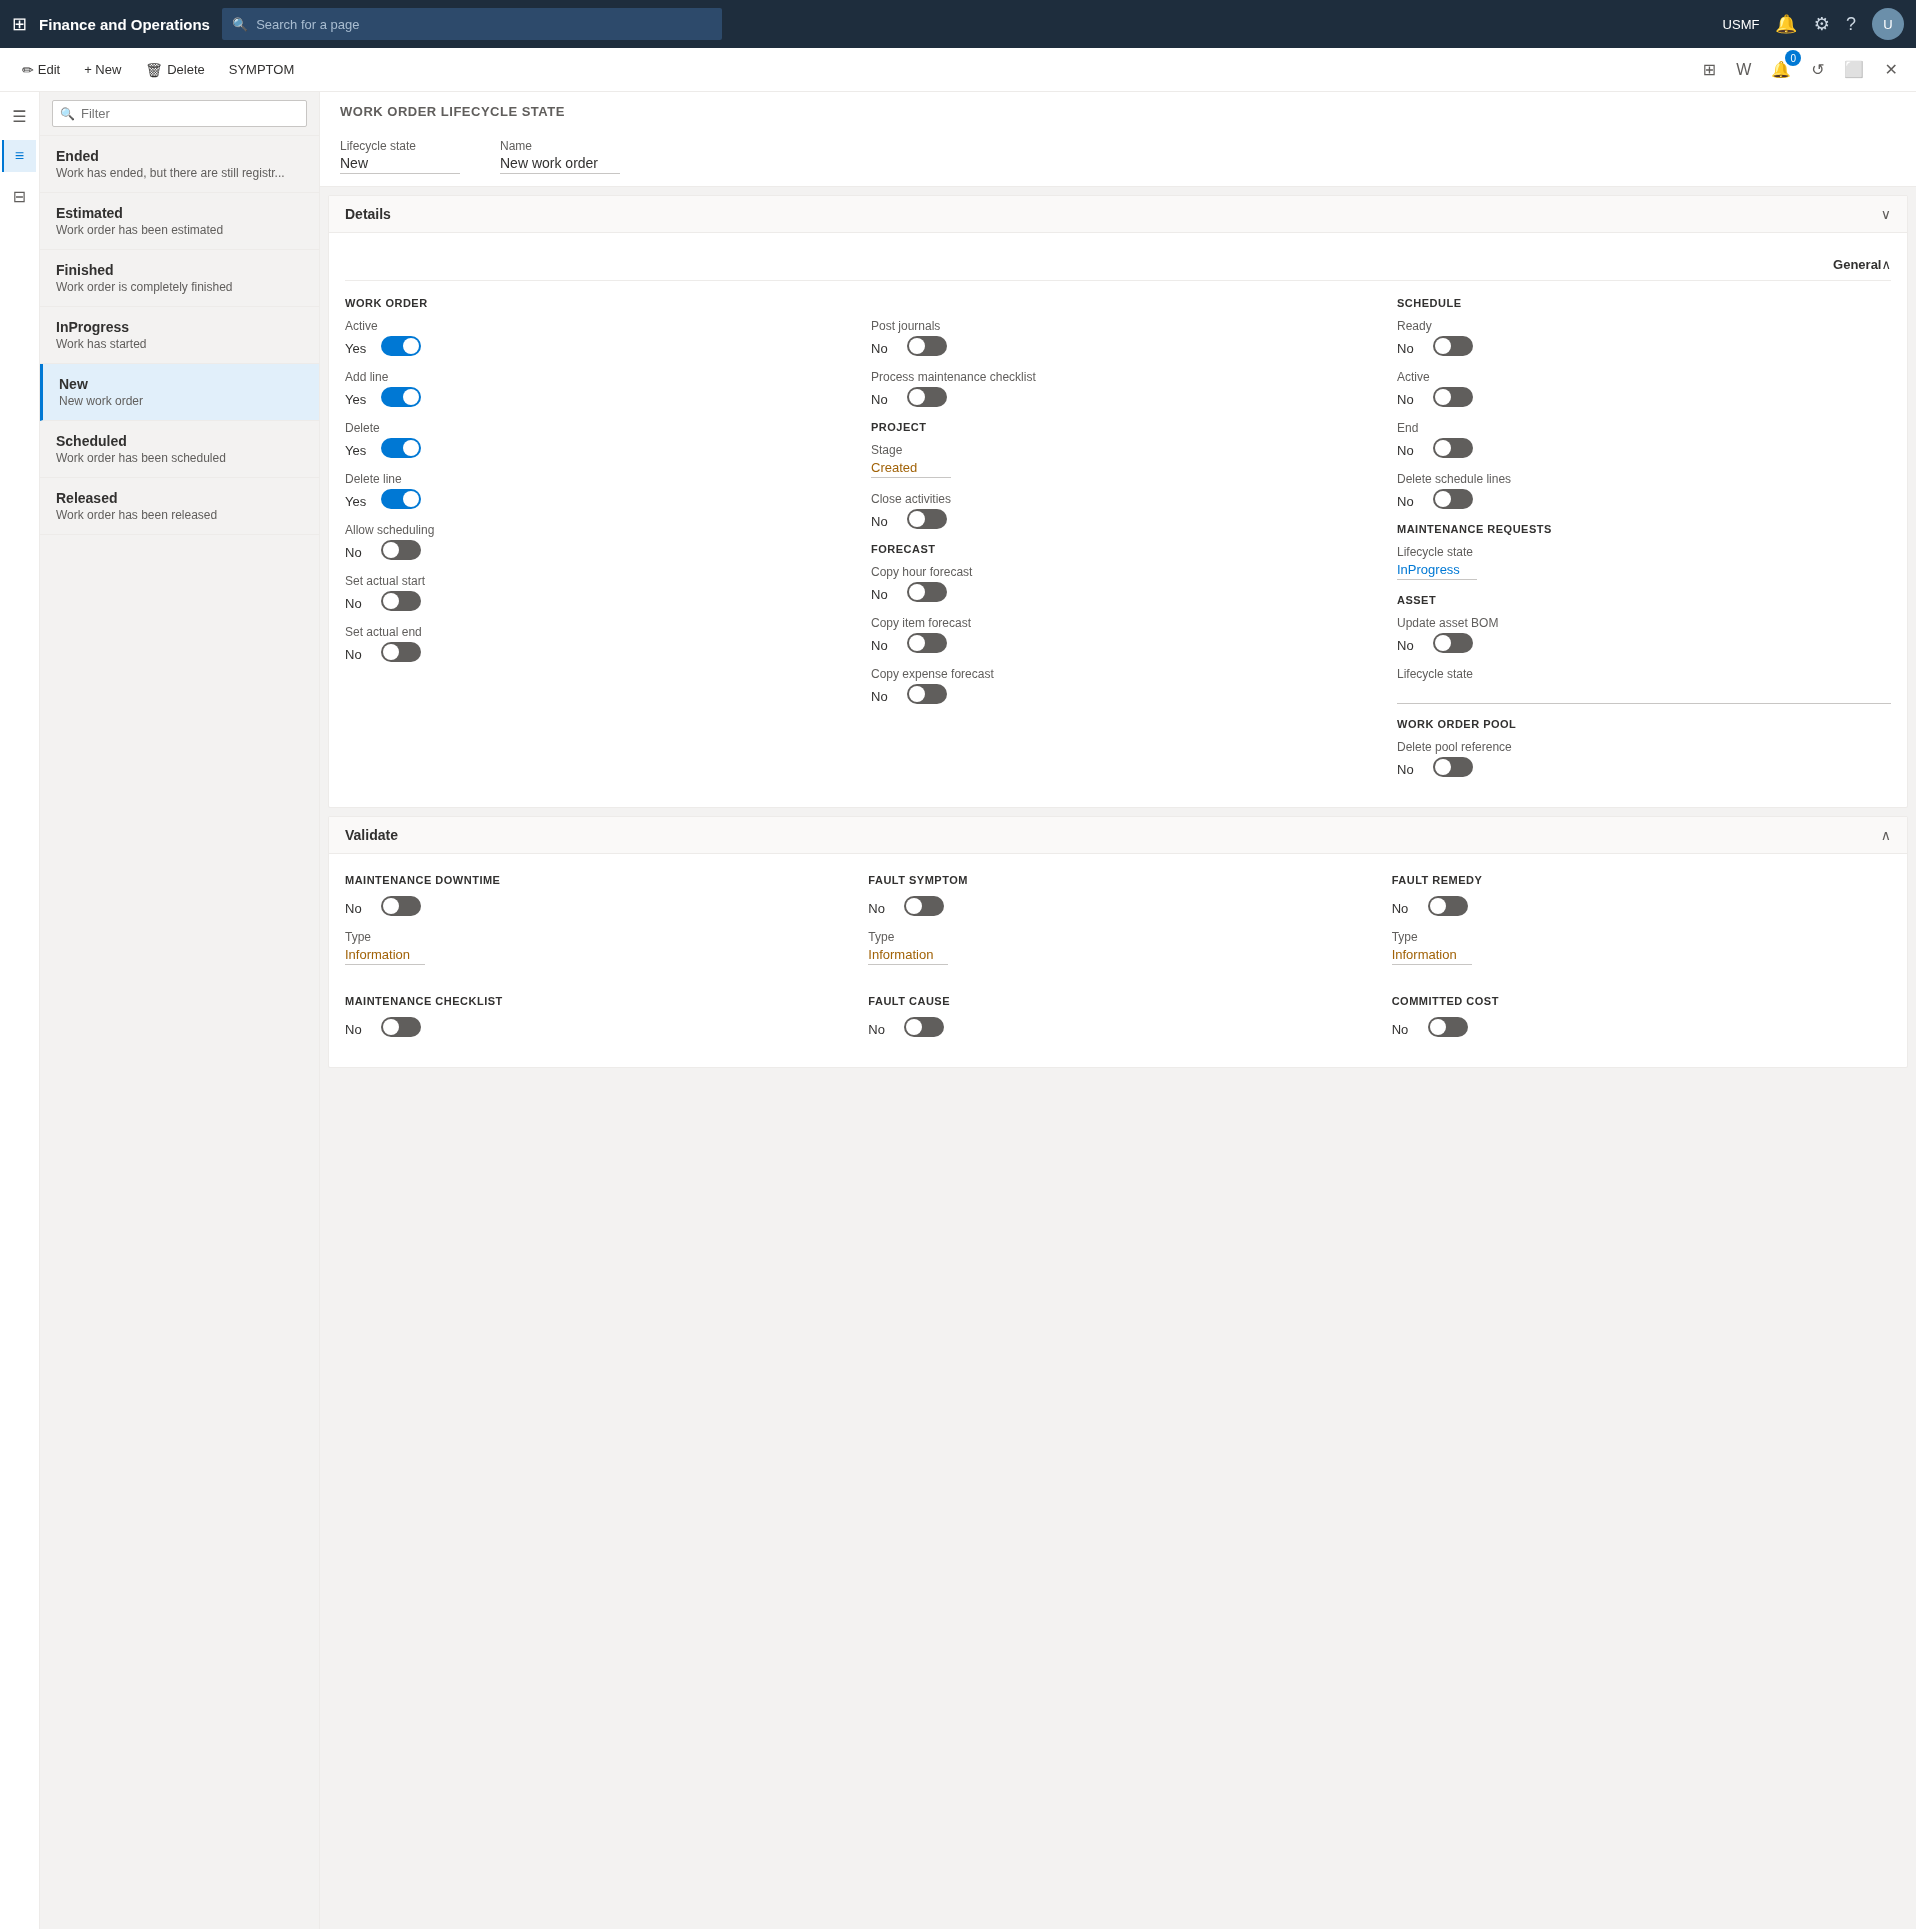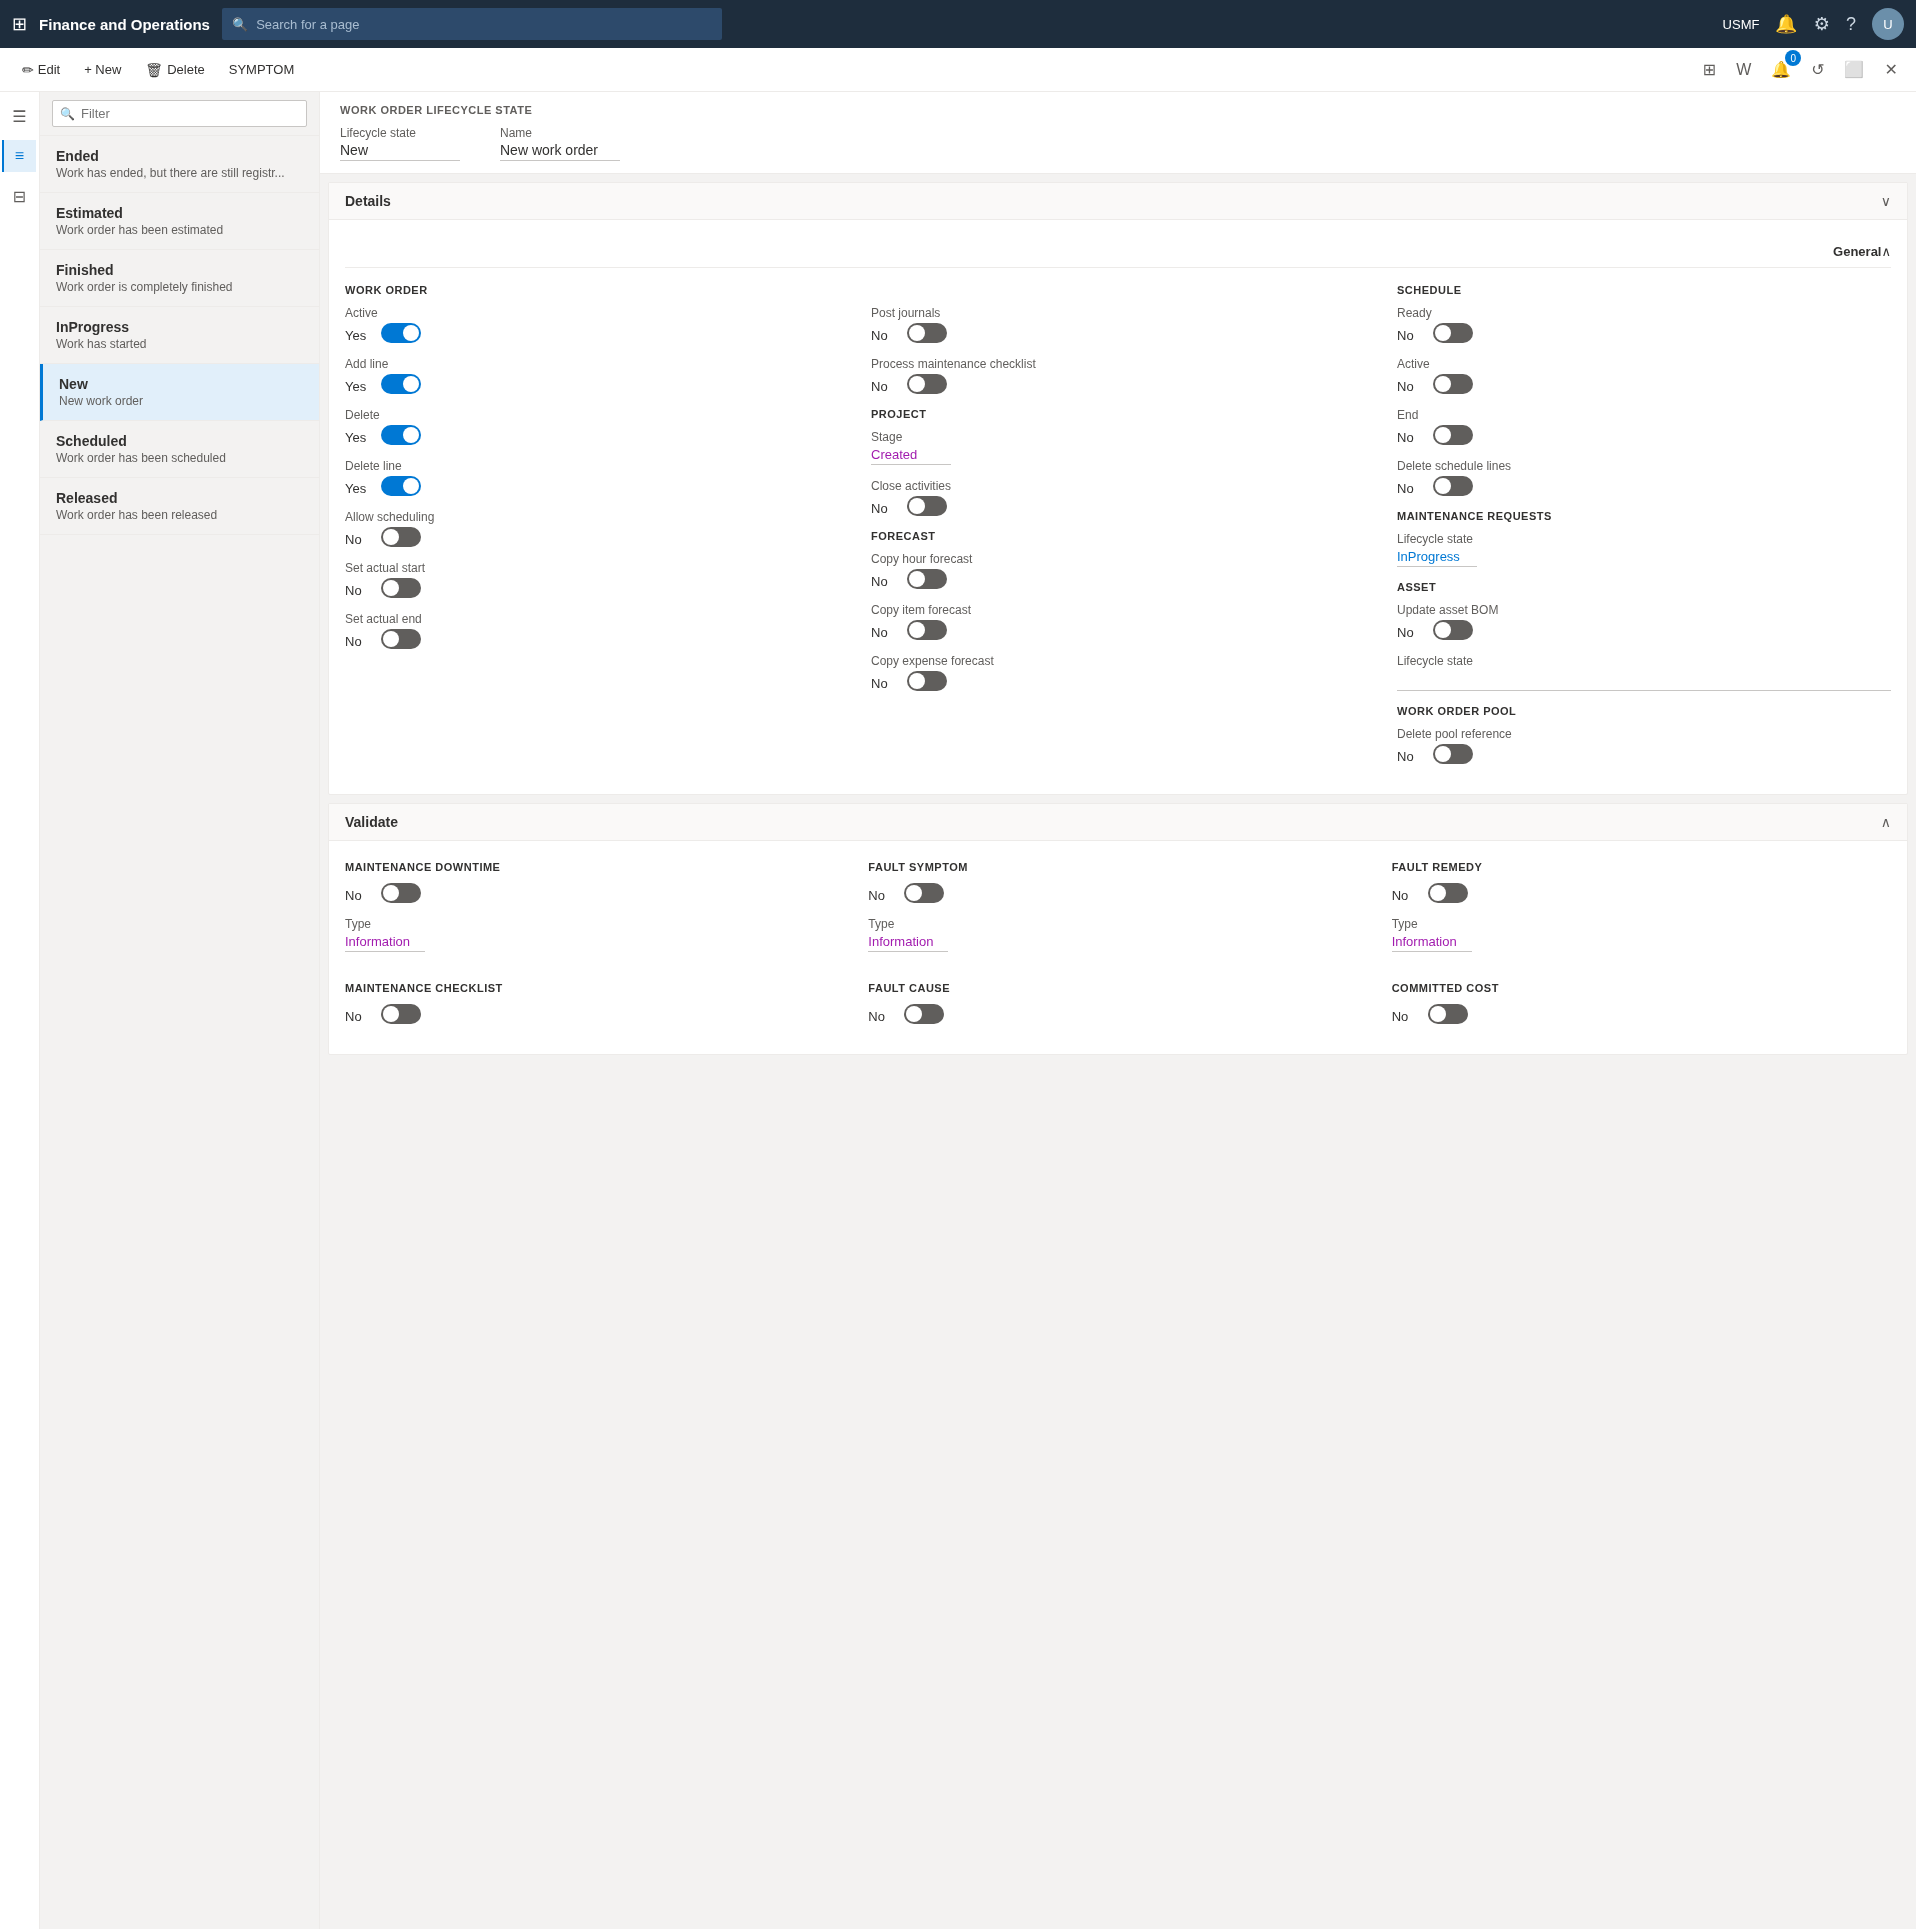--- a/index.html
+++ b/index.html
@@ -92,21 +92,21 @@
     
     .content { flex: 1; overflow-y: auto; padding: 0; background: #f3f2f1; display: flex; flex-direction: column; }
 
     
     .content-header {
       background: #fff;
       padding: 12px 20px;
       border-bottom: 1px solid #edebe9;
       margin: 0;
     }
-    .content-header-label { font-size: 11px; color: #605e5c; font-weight: 600; text-transform: uppercase; letter-spacing: 0.5px; margin-bottom: 10px; }
+    .content-header-label { font-size: 13px; color: #605e5c; font-weight: 600; text-transform: uppercase; letter-spacing: 0.5px; margin-bottom: 20px; }
     .content-header-fields { display: flex; gap: 40px; }
     .field-group label { font-size: 12px; color: #605e5c; display: block; margin-bottom: 2px; }
     .field-group .value { font-size: 14px; color: #323130; border-bottom: 1px solid #c8c6c4; padding-bottom: 2px; min-width: 120px; }
 
     
     .section {
       background: #fff;
       margin: 8px 8px 0 8px;
       border: 1px solid #edebe9;
       border-radius: 2px;
@@ -128,21 +128,21 @@
       padding: 8px 0;
       border-bottom: 1px solid #edebe9;
       margin-bottom: 12px;
     }
     .subsection-title { font-size: 13px; font-weight: 700; color: #323130; }
 
     
     .field { margin-bottom: 14px; }
     .field-label { font-size: 11px; color: #605e5c; margin-bottom: 3px; display: block; text-transform: uppercase; letter-spacing: 0.3px; font-weight: 600; }
     .field-label.normal { text-transform: none; font-weight: 400; font-size: 12px; letter-spacing: 0; }
-    .field-value { font-size: 13px; color: #a21caf; border-bottom: 1px solid #c8c6c4; padding-bottom: 2px; display: inline-block; min-width: 80px; }
+    .field-value { font-size: 13px; color: #a16207; border-bottom: 1px solid #c8c6c4; padding-bottom: 2px; display: inline-block; min-width: 80px; }
     .field-value.link { color: #0078d4; }
 
     
     .toggle-row { display: flex; align-items: flex-end; gap: 8px; margin-bottom: 14px; }
     .toggle-label-val { font-size: 13px; color: #323130; min-width: 28px; }
     .toggle {
       width: 40px; height: 20px; border-radius: 10px;
       display: flex; align-items: center; padding: 2px;
       cursor: pointer; flex-shrink: 0;
     }

